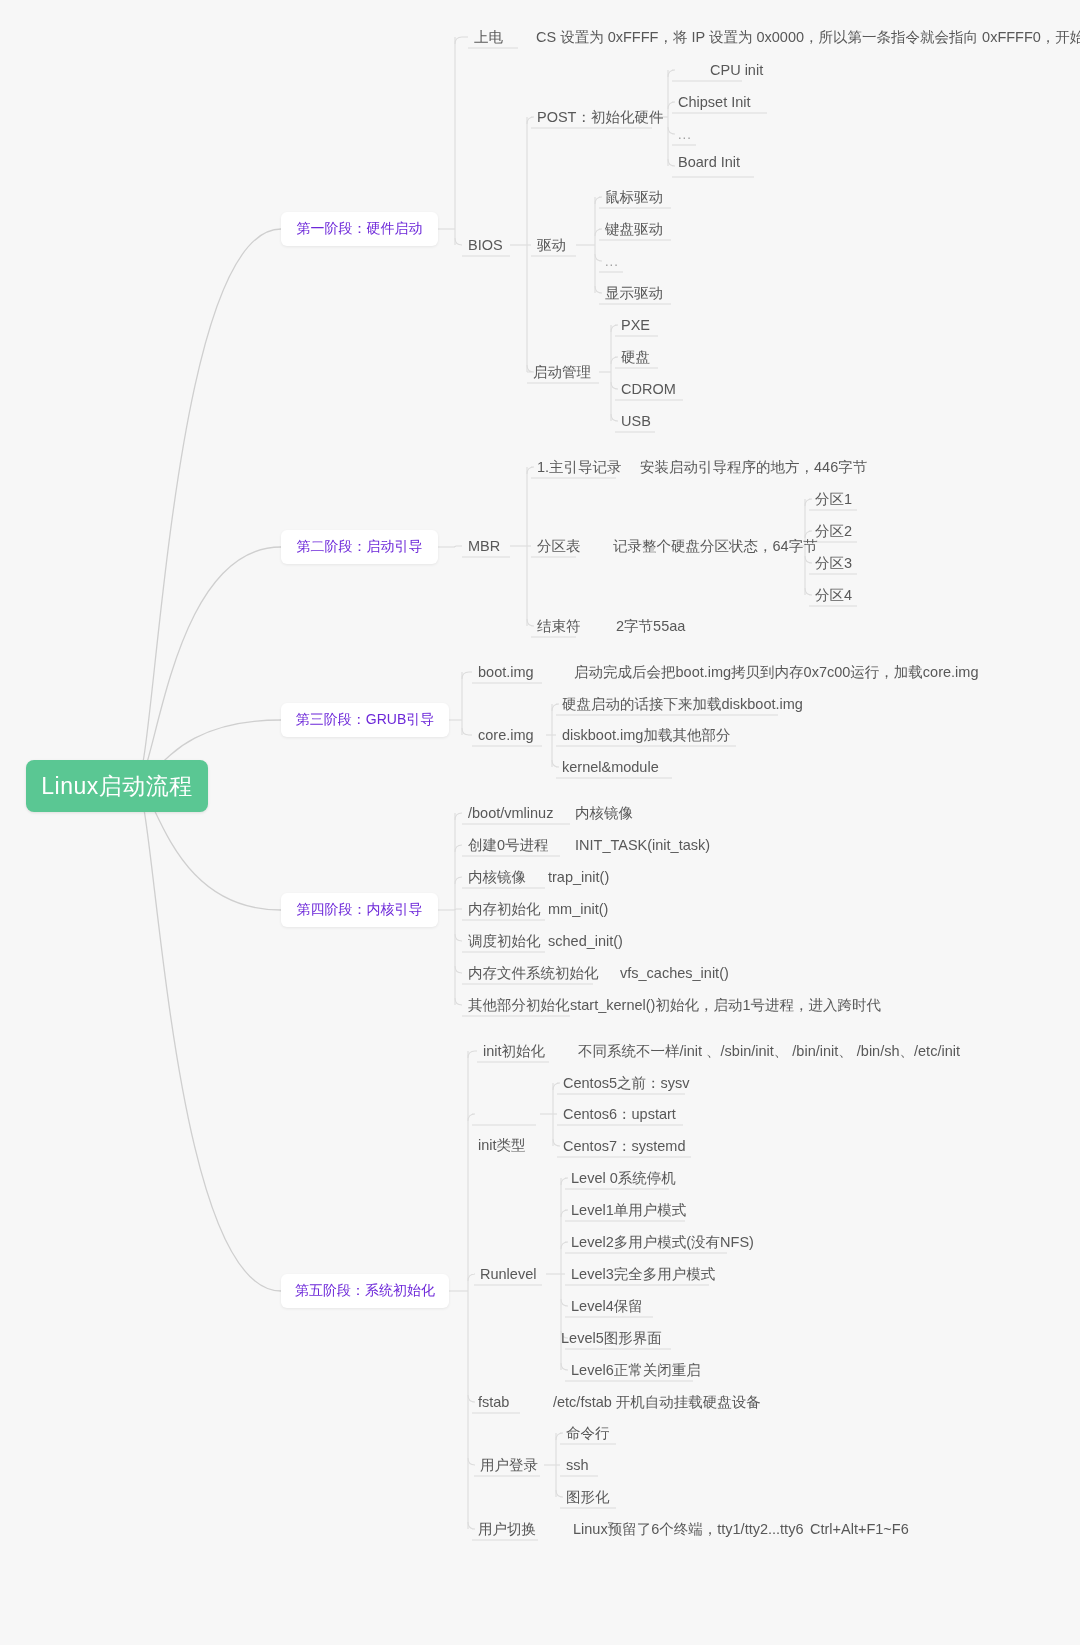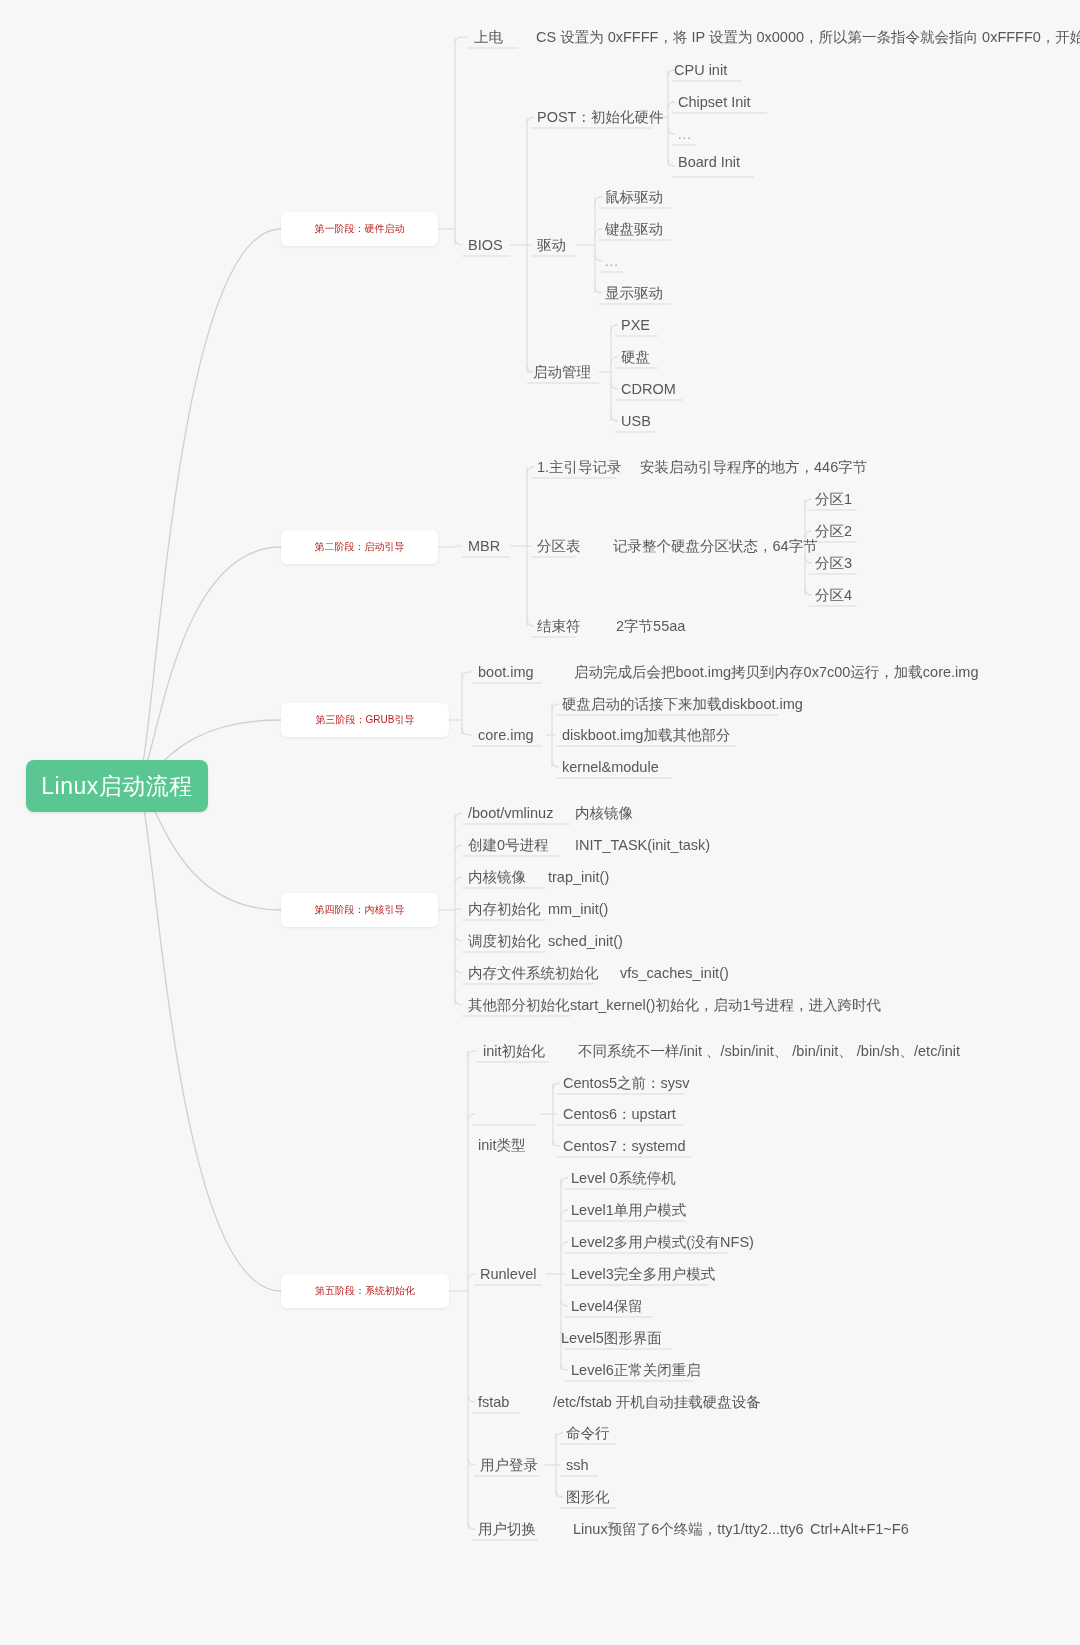--- a/index.html
+++ b/index.html
@@ -50,23 +50,23 @@
     align-items: center;
     justify-content: center;
     box-shadow: 0 1px 3px rgba(0,0,0,0.10);
     white-space: nowrap;
   }
 
   
   .stage-node {
     position: absolute;
     background: #ffffff;
-    color: #b91c1c;
+    color: #6d28d9;
     border-radius: 6px;
-    font-size: 10px;
+    font-size: 14px;
     display: flex;
     align-items: center;
     justify-content: center;
     box-shadow: 0 1px 3px rgba(0,0,0,0.07);
     white-space: nowrap;
     padding: 0 14px;
     box-sizing: border-box;
   }
 
   
@@ -243,21 +243,21 @@
       <div class="stage-node" style="left: 281px; top: 530px; width: 157px; height: 34px;">第二阶段：启动引导</div>
       <div class="stage-node" style="left: 281px; top: 703px; width: 168px; height: 34px;">第三阶段：GRUB引导</div>
       <div class="stage-node" style="left: 281px; top: 893px; width: 157px; height: 34px;">第四阶段：内核引导</div>
       <div class="stage-node" style="left: 281px; top: 1274px; width: 168px; height: 34px;">第五阶段：系统初始化</div>
       <div class="tnode " style="left: 474px; top: 37px;">上电</div>
       <div class="tnode " style="left: 536px; top: 37px;">CS 设置为 0xFFFF，将 IP 设置为 0x0000，所以第一条指令就会指向 0xFFFF0，开始运行</div>
       <div class="tnode " style="left: 468px; top: 245px;">BIOS</div>
       <div class="tnode " style="left: 537px; top: 117px;">POST：初始化硬件</div>
       <div class="tnode " style="left: 537px; top: 245px;">驱动</div>
       <div class="tnode " style="left: 533px; top: 372px;">启动管理</div>
-      <div class="tnode " style="left: 674px; top: 70px;">CPU init</div>
+      <div class="tnode " style="left: 710px; top: 70px;">CPU init</div>
       <div class="tnode " style="left: 678px; top: 102px;">Chipset Init</div>
       <div class="tnode small" style="left: 678px; top: 134px;">...</div>
       <div class="tnode " style="left: 678px; top: 162px;">Board Init</div>
       <div class="tnode " style="left: 605px; top: 197px;">鼠标驱动</div>
       <div class="tnode " style="left: 605px; top: 229px;">键盘驱动</div>
       <div class="tnode small" style="left: 605px; top: 261px;">...</div>
       <div class="tnode " style="left: 605px; top: 293px;">显示驱动</div>
       <div class="tnode " style="left: 621px; top: 325px;">PXE</div>
       <div class="tnode " style="left: 621px; top: 357px;">硬盘</div>
       <div class="tnode " style="left: 621px; top: 389px;">CDROM</div>

